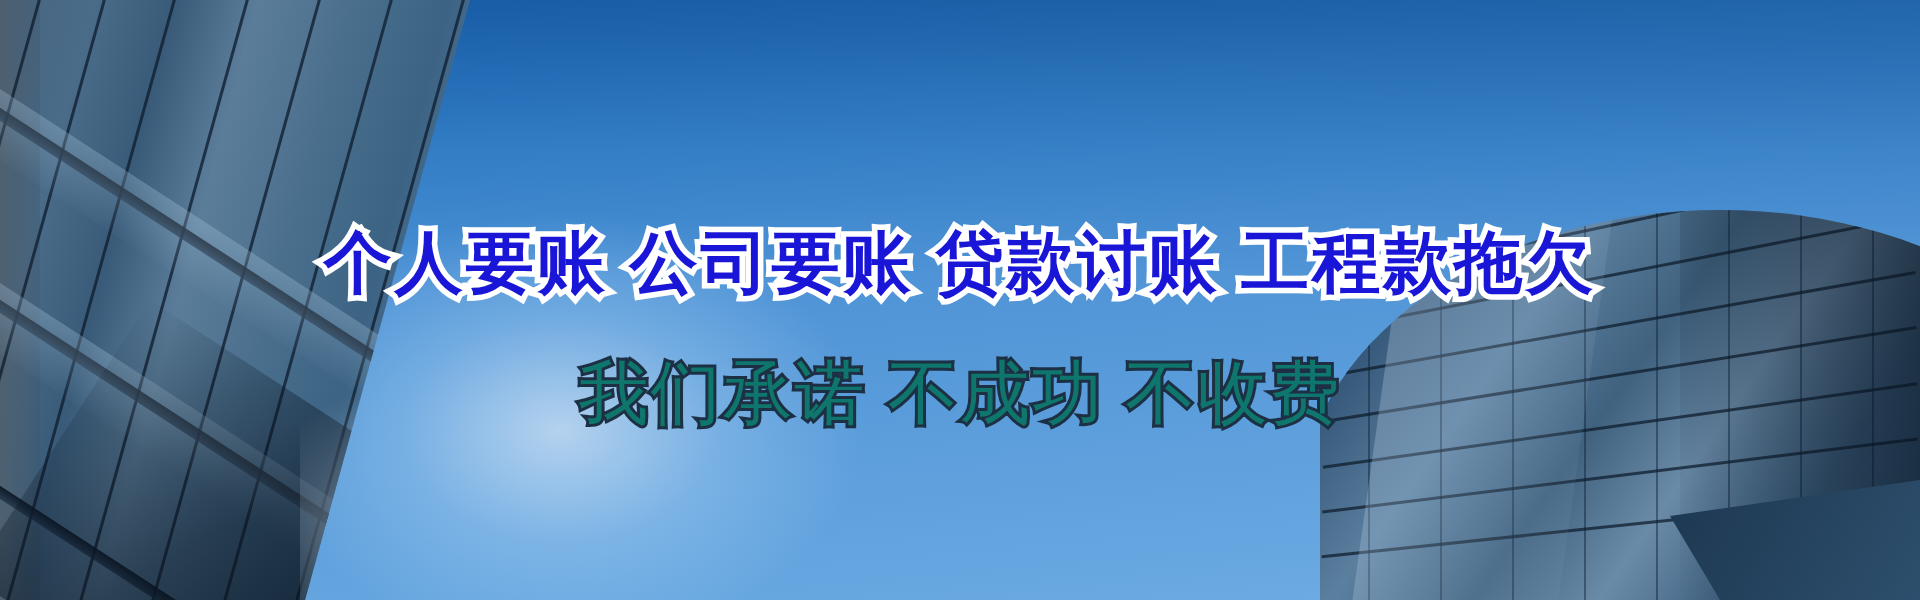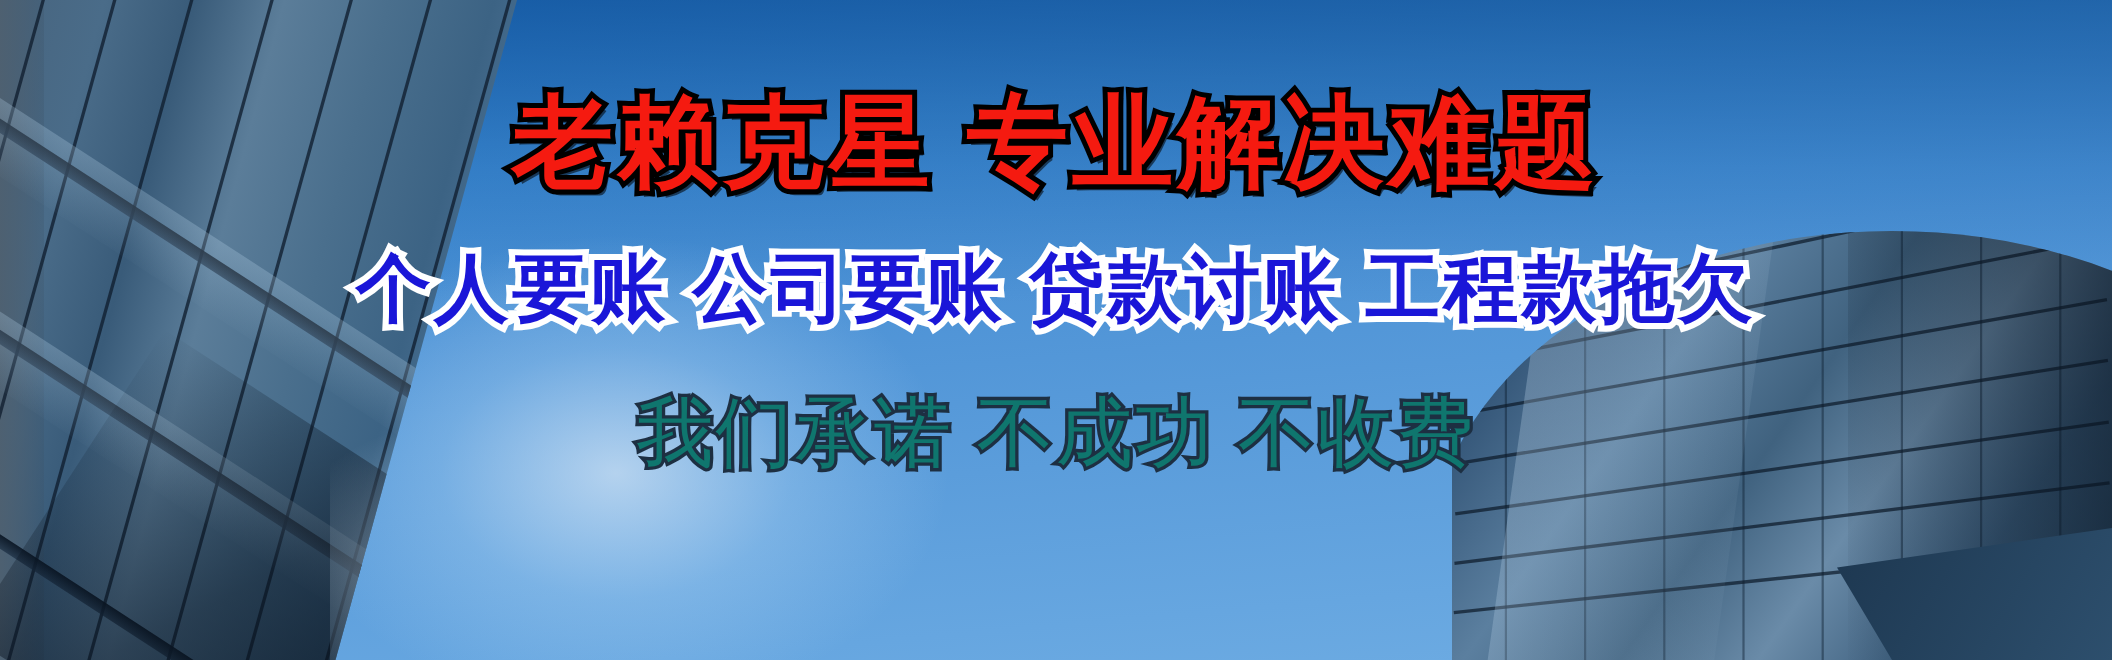--- a/index.html
+++ b/index.html
@@ -192,17 +192,16 @@
       <div class="rt-rib" style="top:58%;transform:rotate(-8deg)"></div>
       <div class="rt-rib" style="top:70%;transform:rotate(-7deg)"></div>
       <div class="rt-rib" style="top:82%;transform:rotate(-6deg)"></div>
 
       <div class="rt-sheen"></div>
       <div class="rt-shadow"></div>
     </div>
   </div>
   <div class="right-slab"></div>
 
-  <div class="tline" id="headline">老赖克星 专业解决难题</div>
   <div class="tline" id="subline">个人要账 公司要账 贷款讨账 工程款拖欠</div>
   <div class="tline" id="tagline">我们承诺 不成功 不收费</div>
 
 </div>
 
 </body></html>

